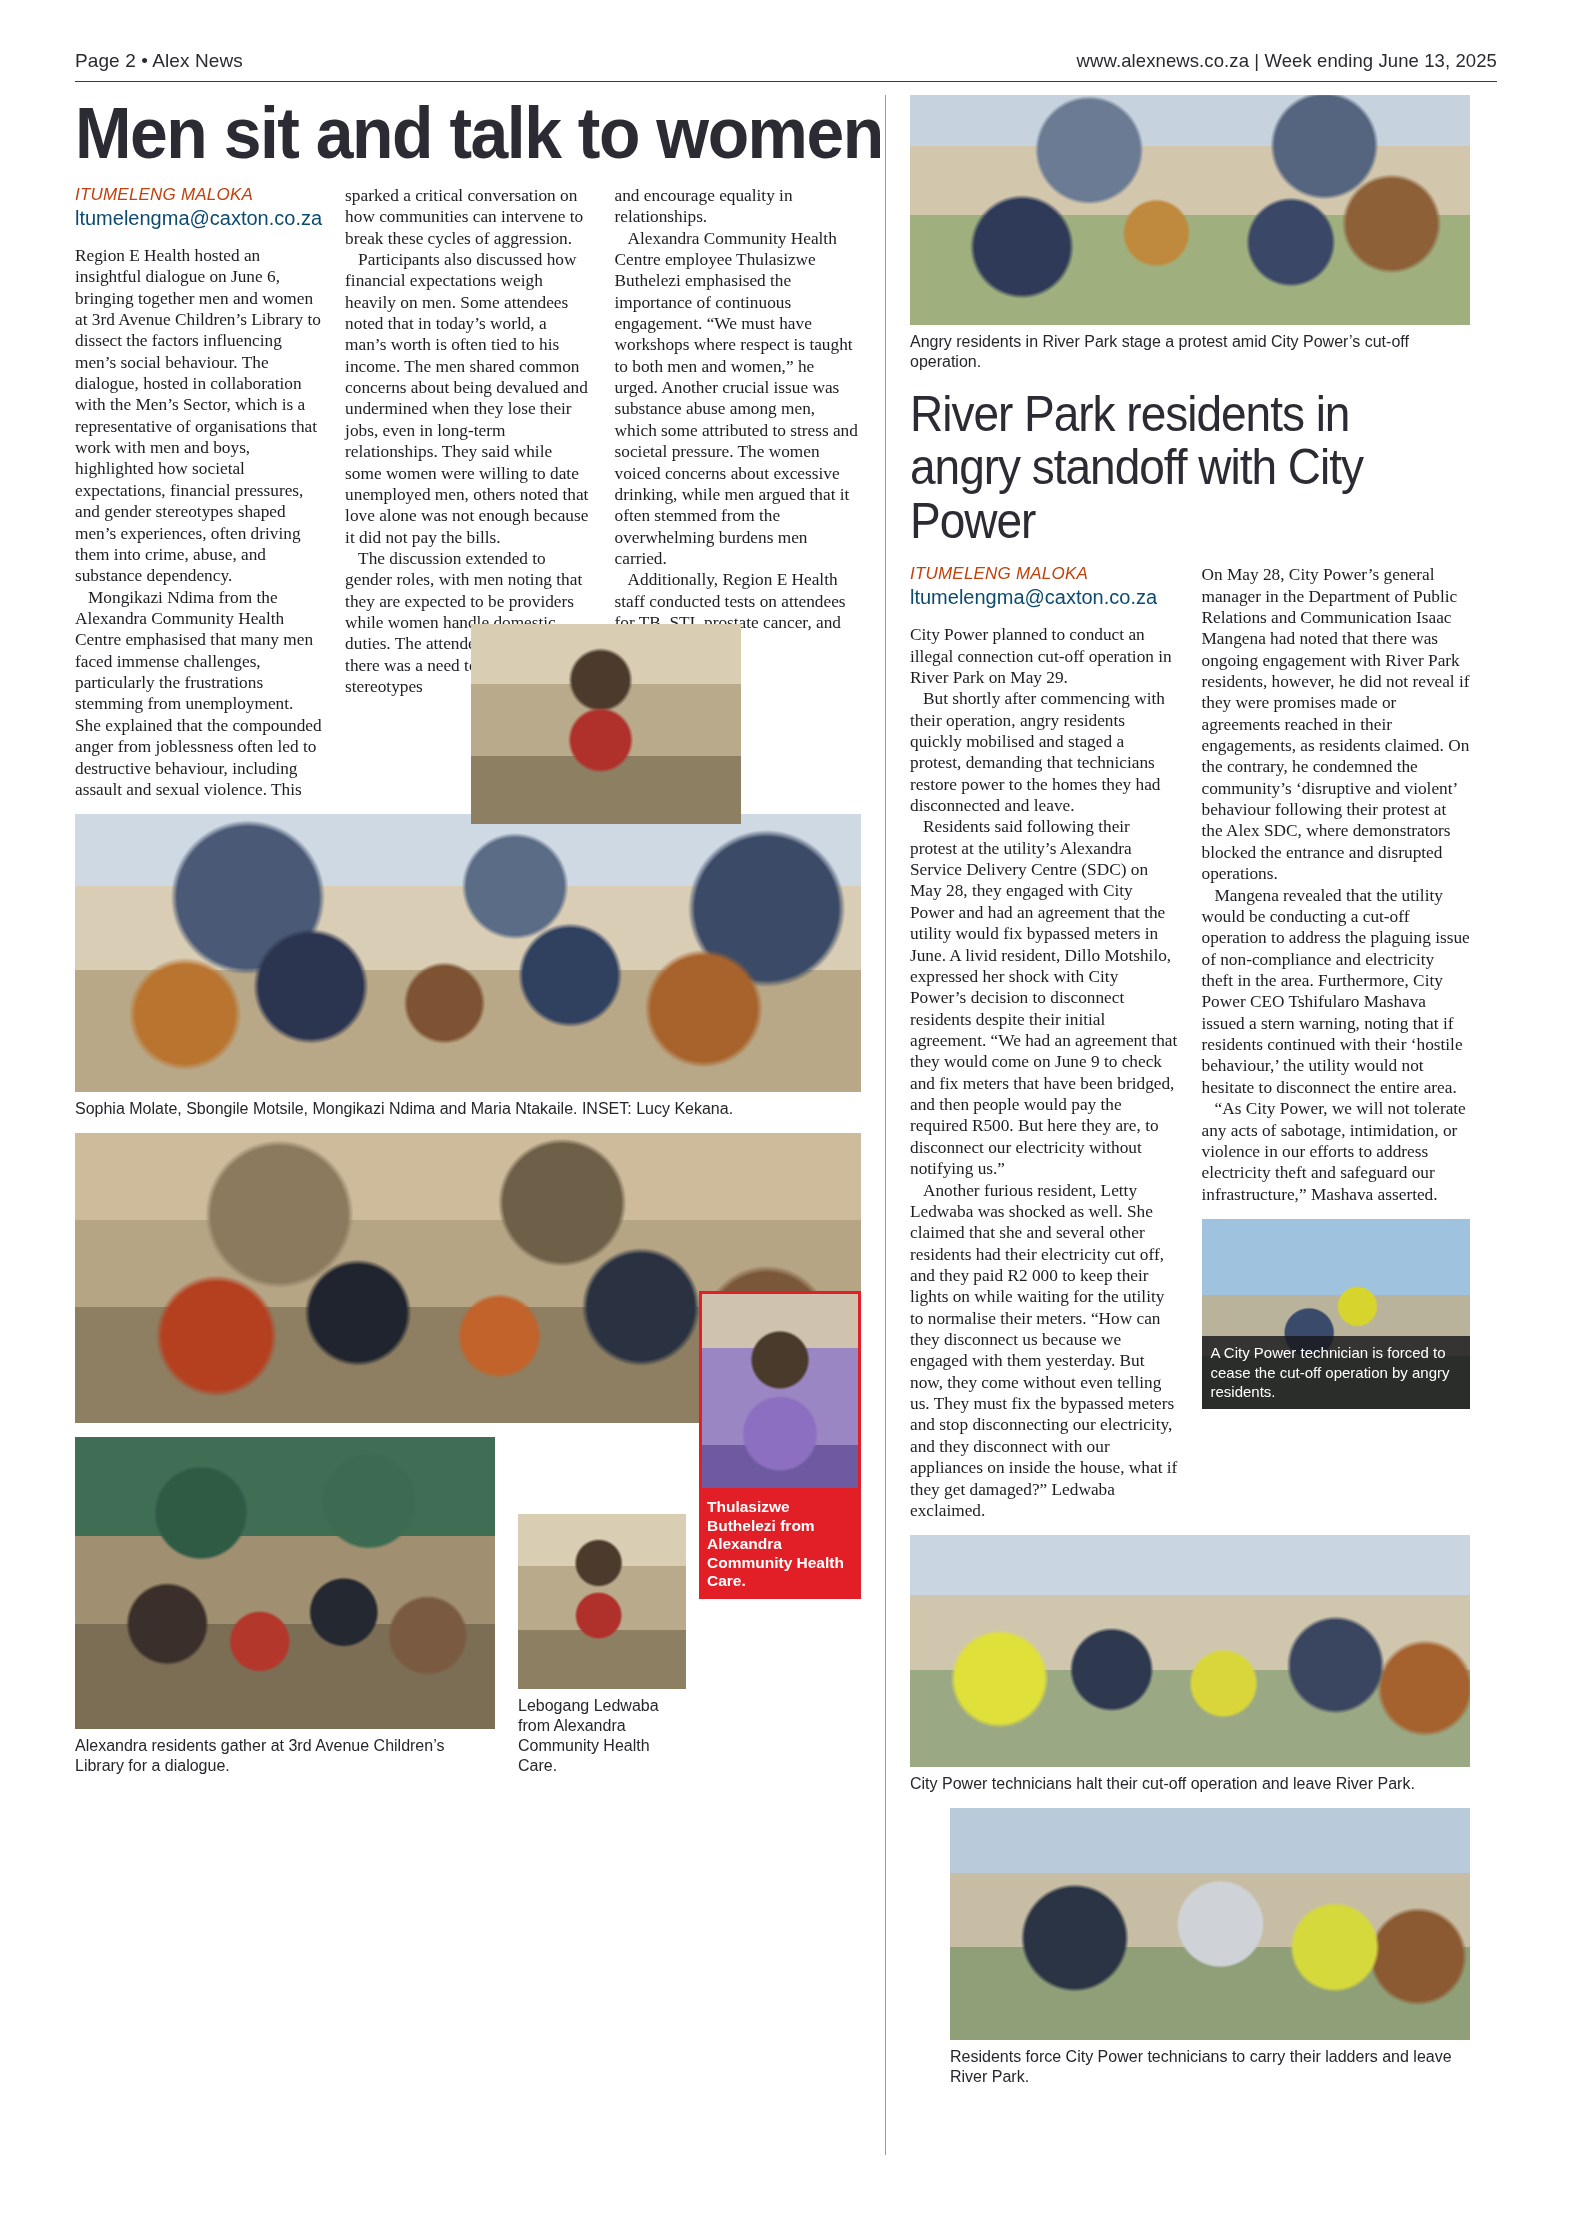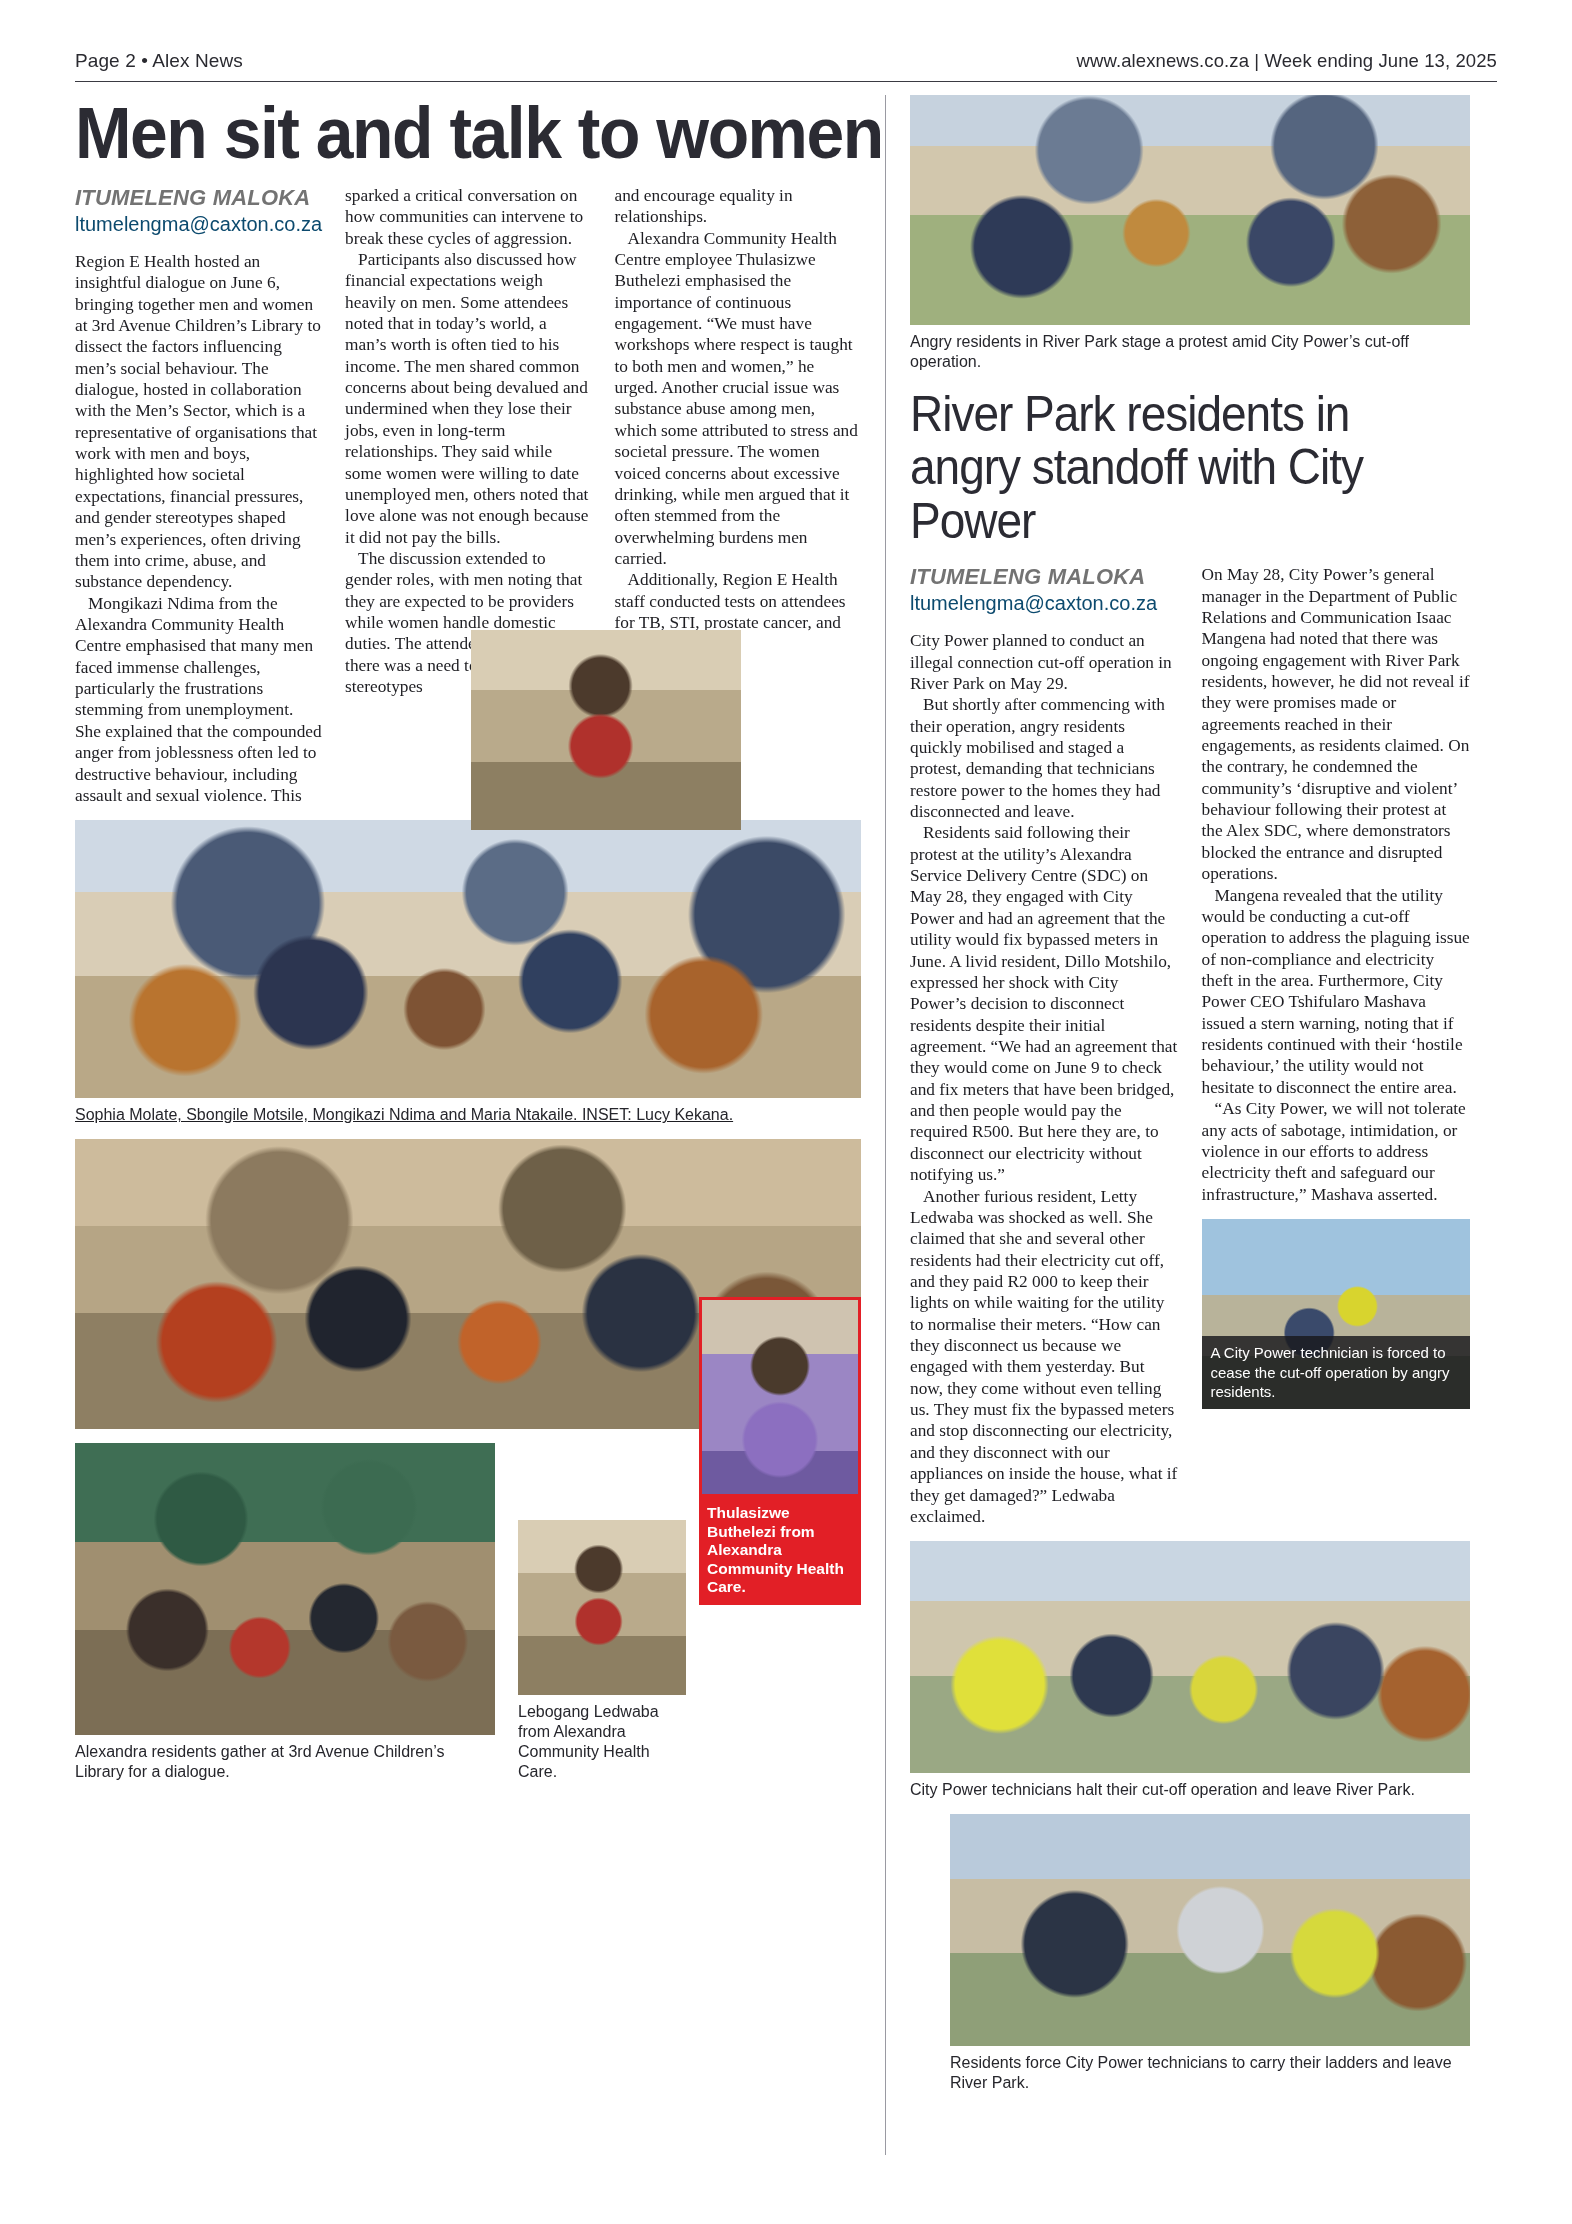--- a/index.html
+++ b/index.html
@@ -59,23 +59,23 @@
     letter-spacing:-1.1px;
     margin:16px 0 16px 0;
     color:#2b2b33;
     transform:scaleX(.92);
     transform-origin:left center;
   }
 
   
   .byline{
     font-family:"Liberation Sans", sans-serif;
-    font-weight:700;font-style:italic;
-    font-size:22px;letter-spacing:.2px;
-    color:#737373;
+    font-weight:400;font-style:italic;
+    font-size:17px;letter-spacing:.2px;
+    color:#c2410c;
     margin-bottom:2px;
   }
   .byline-mail{
     font-family:"Liberation Sans", sans-serif;
     font-size:20px;color:#0c4a6e;
     margin-bottom:15px;
   }
 
   
   .cols3{display:flex;gap:23px;}
@@ -256,21 +256,21 @@
           <p>The discussion extended to gender roles, with men noting that they are expected to be providers while women handle domestic duties. The attendees stressed that there was a need to address such stereotypes</p>
         </div>
 
         <div class="col">
           <p class="first">and encourage equality in relationships.</p>
           <p>Alexandra Community Health Centre employee Thulasizwe Buthelezi emphasised the importance of continuous engagement. “We must have workshops where respect is taught to both men and women,” he urged. Another crucial issue was substance abuse among men, which some attributed to stress and societal pressure. The women voiced concerns about excessive drinking, while men argued that it often stemmed from the overwhelming burdens men carried.</p>
           <p>Additionally, Region E Health staff conducted tests on attendees for TB, STI, prostate cancer, and HIV.</p>
         </div>
       </div>
 
-      <div style="position:relative;margin-top:14px;text-decoration:underline;">
+      <div style="position:relative;margin-top:14px;">
         <div class="photo ph-crowd1" style="height:278px;"></div>
         <div class="float-inset ph-stall" style="right:120px;top:-190px;width:270px;height:200px;border:0;"></div>
         <div class="caption">Sophia Molate, Sbongile Motsile, Mongikazi Ndima and Maria Ntakaile. INSET: Lucy Kekana.</div>
       </div>
 
       <div style="position:relative;margin-top:14px;">
         <div class="photo ph-library" style="height:290px;"></div>
 
         <div class="inset-wrap float-inset" style="right:0;top:158px;width:162px;">
           <div class="inset-frame ph-purple" style="height:200px;"></div>

